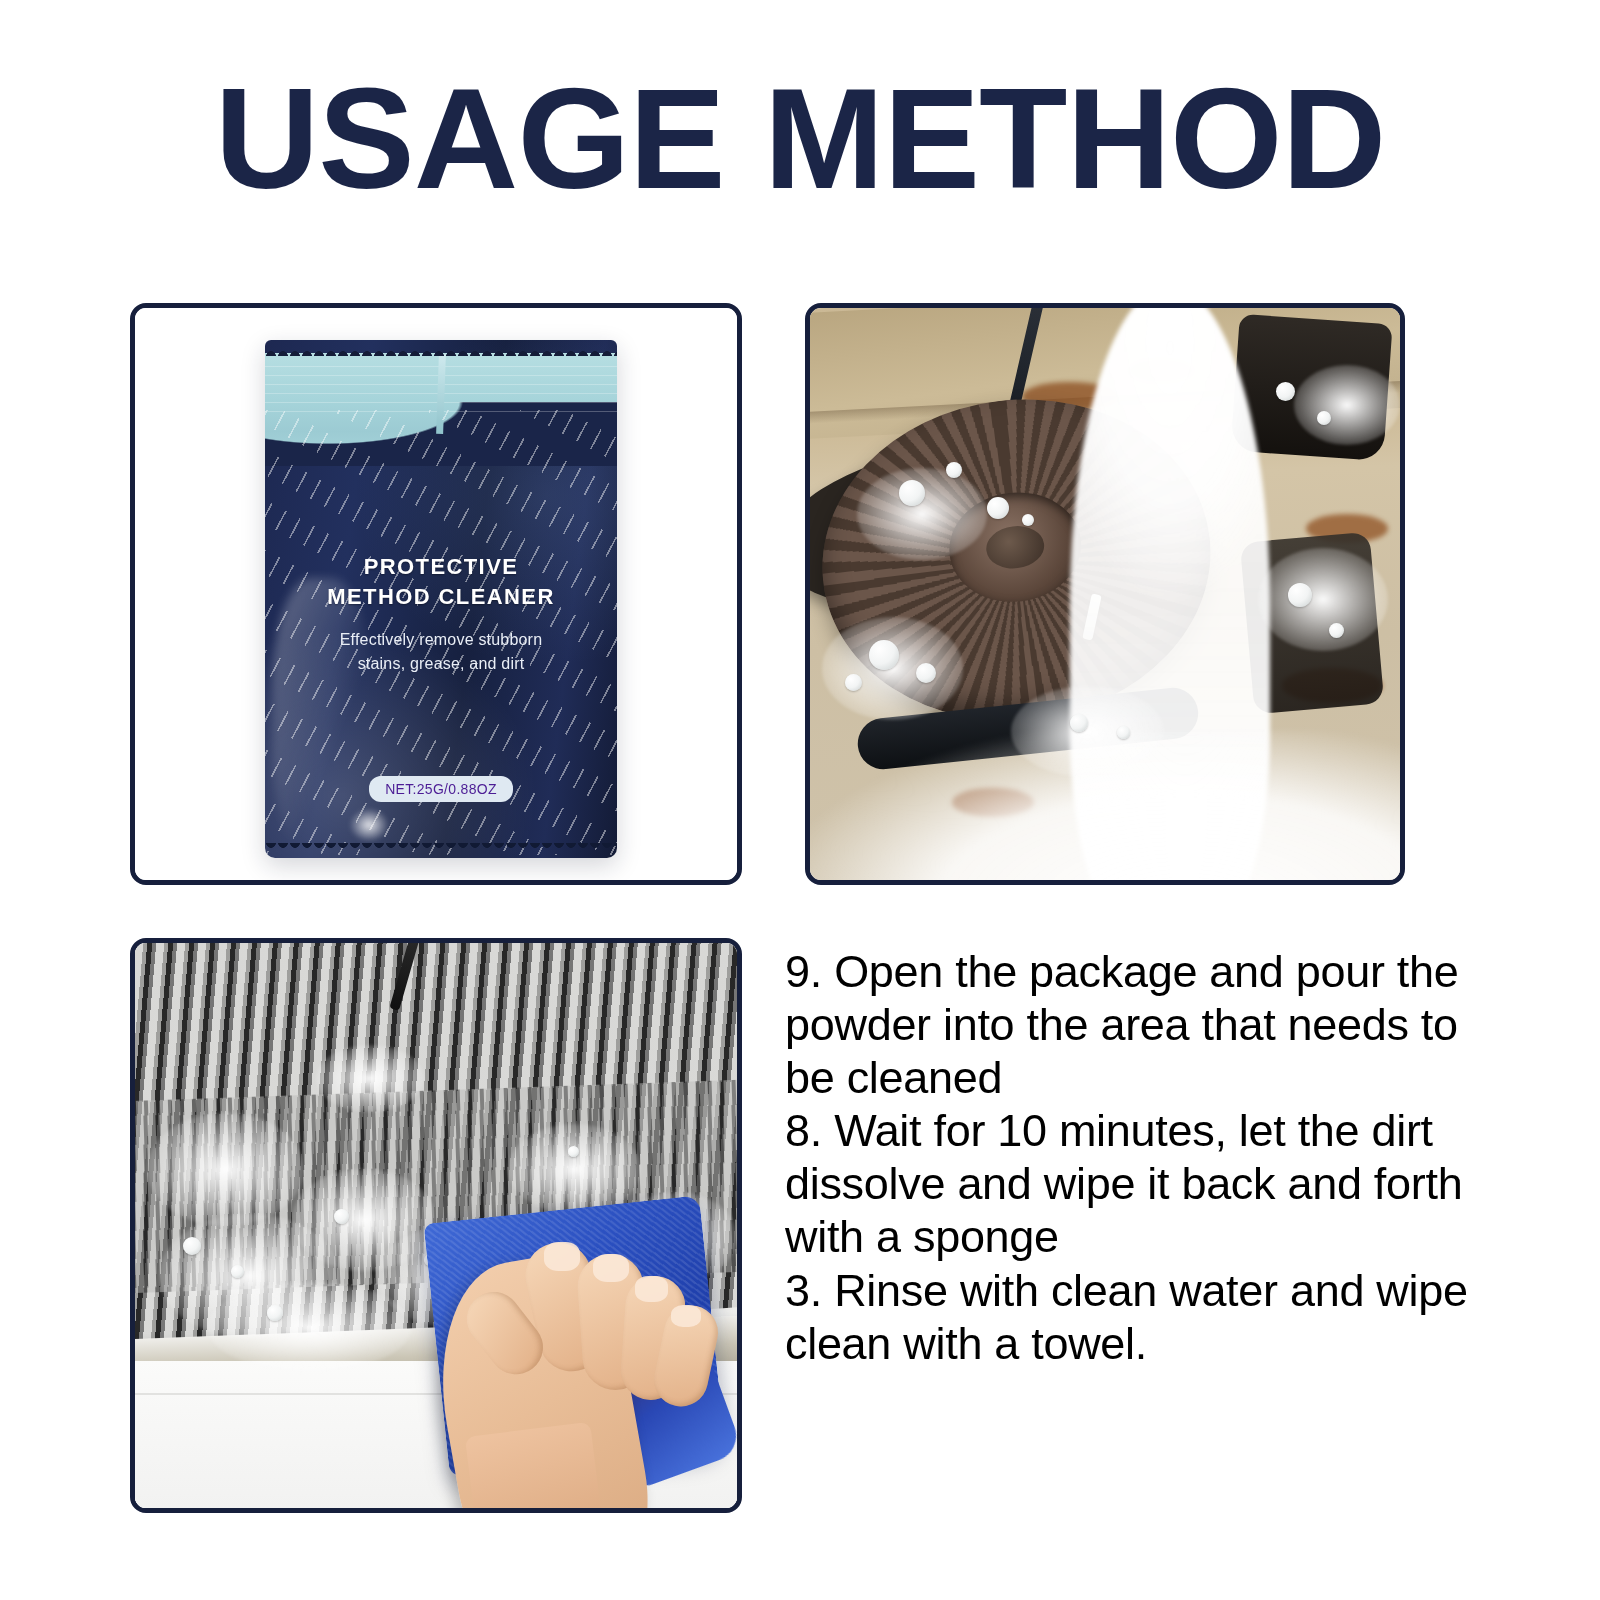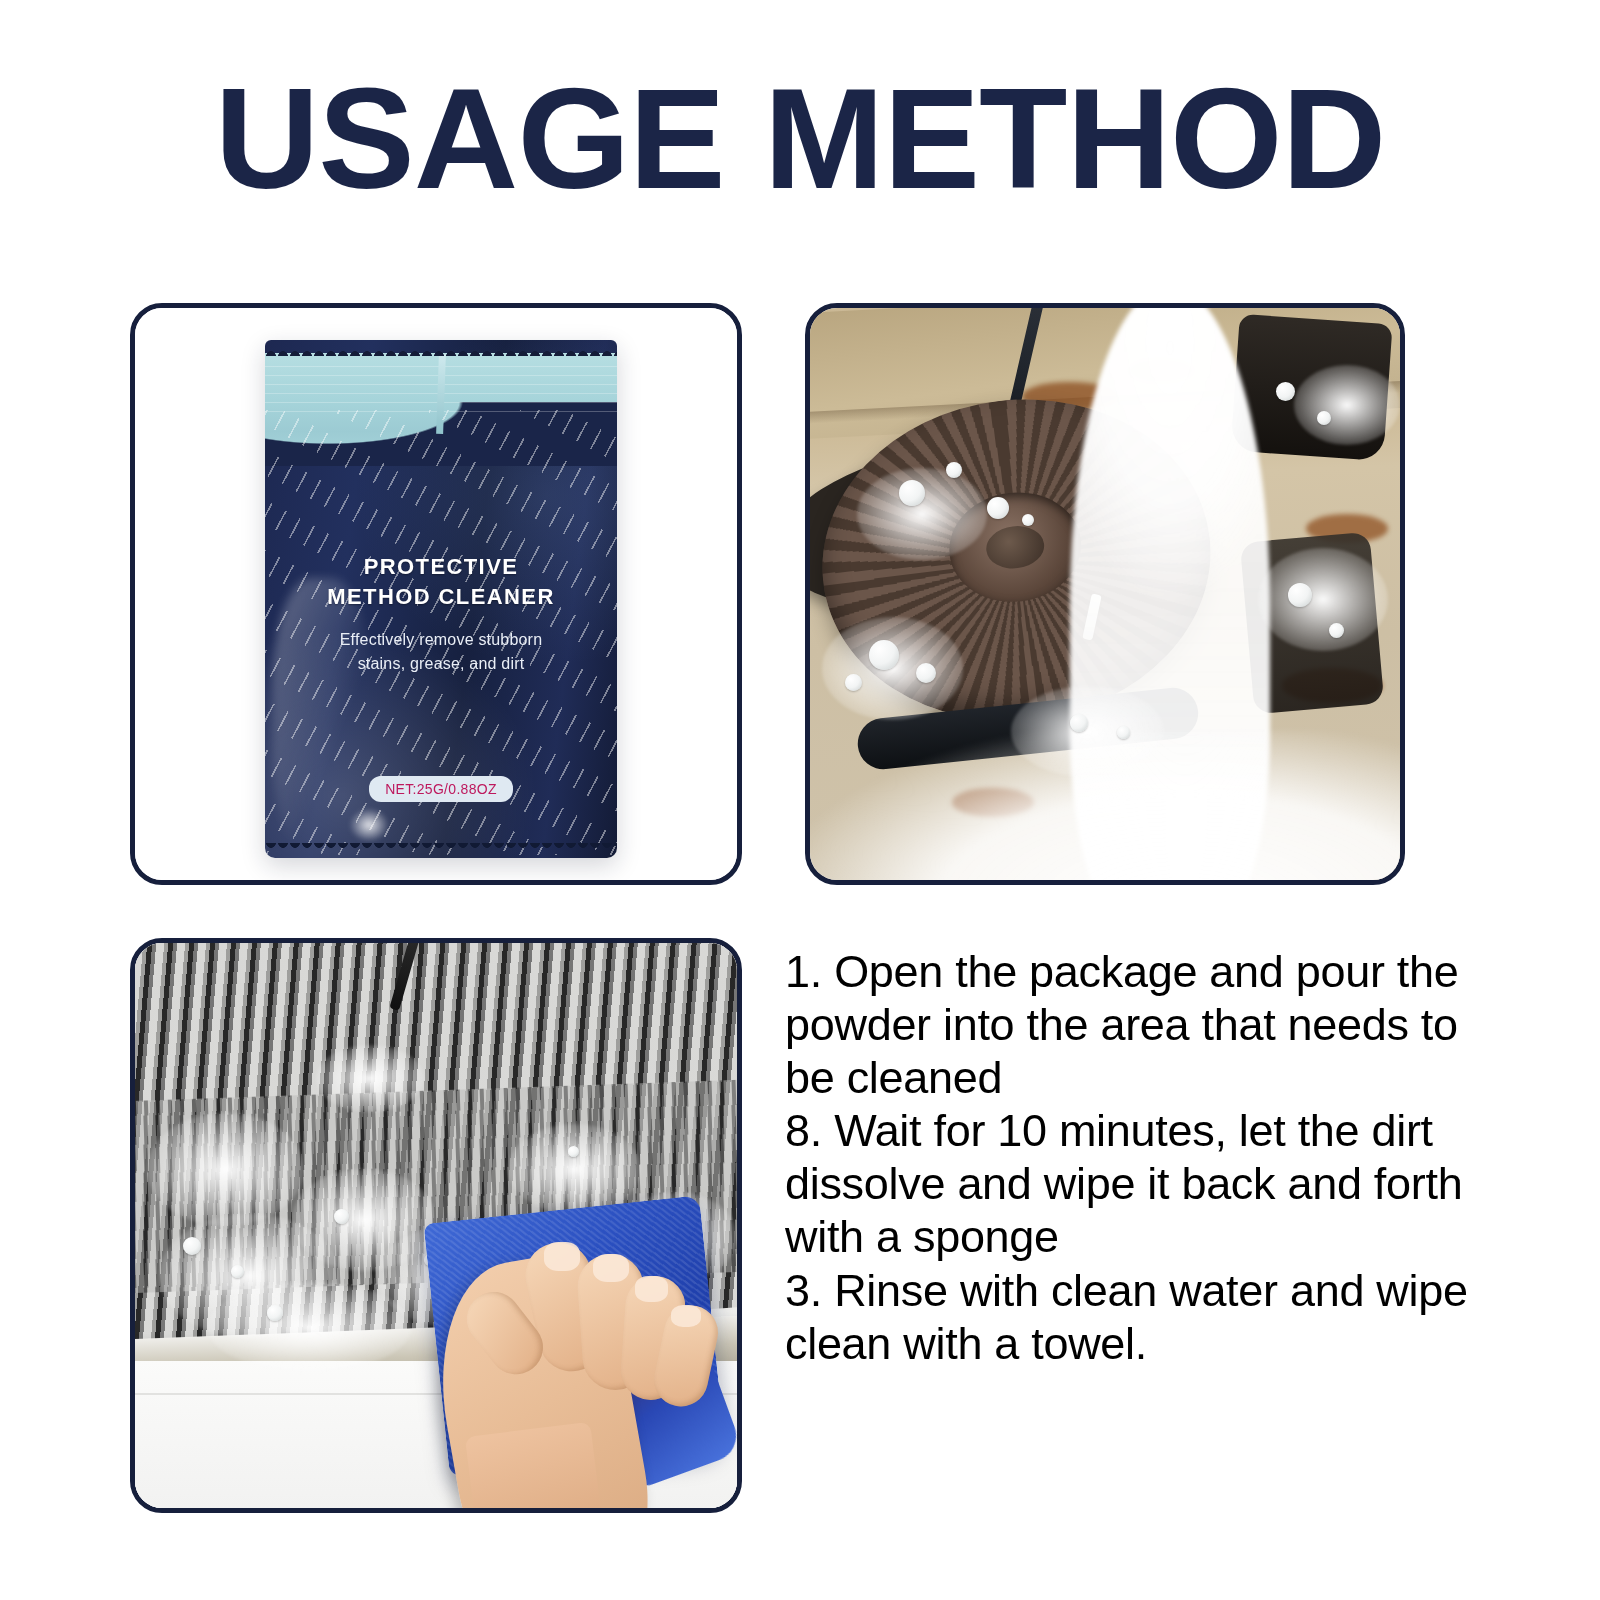--- a/index.html
+++ b/index.html
@@ -22,21 +22,21 @@
     letter-spacing:-1px;
     color:#1b2547;
     transform:scaleX(1.02);
     white-space:nowrap;
   }
 
   
   .panel{
     position:absolute;
     border:5px solid #161f3c;
-    border-radius:32px;
+    border-radius:16px;
     box-sizing:border-box;
     overflow:hidden;
     background:#ffffff;
   }
   #panel-package{ left:130px;  top:303px;  width:612px; height:582px; }
   #panel-stove{   left:805px;  top:303px;  width:600px; height:582px; }
   #panel-hood{    left:130px;  top:938px;  width:612px; height:575px; }
 
   
   .pkg-stage{position:absolute;inset:0;background:#fff;}
@@ -123,21 +123,21 @@
     top:358px; display:flex; align-items:baseline; justify-content:center; gap:1px;
     color:#cfe0ee;
   }
   .pkg-conc .big{font-size:44px;font-weight:700;letter-spacing:-1px;line-height:1;}
   .pkg-conc .small{font-size:25px;font-weight:400;line-height:1;letter-spacing:-.2px;}
   .pkg-net{
     top:436px;
   }
   .pkg-net span{
     display:inline-block;
-    background:#dfe9f2;color:#be185d;
+    background:#dfe9f2;color:#4c1d95;
     font-size:14px;letter-spacing:.3px;
     padding:5px 16px;border-radius:12px;
   }
 
   
   .stove{position:absolute;inset:0;overflow:hidden;
     background:
       linear-gradient(178deg,#cbb996 0%, #c6b189 12%, #d4c5a7 30%, #cdbfa4 58%, #cfc3ab 100%);
   }
   .stove-counter{
@@ -430,16 +430,16 @@
     <div class="finger" style="left:57%;top:61%;width:9%;height:16%;transform:rotate(-38deg);"></div>
     <div class="nail" style="left:68%;top:53%;width:6%;height:5%;"></div>
     <div class="nail" style="left:76%;top:55%;width:6%;height:5%;"></div>
     <div class="nail" style="left:83%;top:59%;width:5.5%;height:4.5%;"></div>
     <div class="nail" style="left:89%;top:64%;width:5%;height:4%;"></div>
     <div class="wrist"></div>
   </div>
 </div>
 
 <div class="steps">
-  <p>1. Open the package and pour the powder into the area that needs to be cleaned</p>
+  <p>9. Open the package and pour the powder into the area that needs to be cleaned</p>
   <p>8. Wait for 10 minutes, let the dirt dissolve and wipe it back and forth with a sponge</p>
   <p>3. Rinse with clean water and wipe clean with a towel.</p>
 </div>
 
 </body></html>

